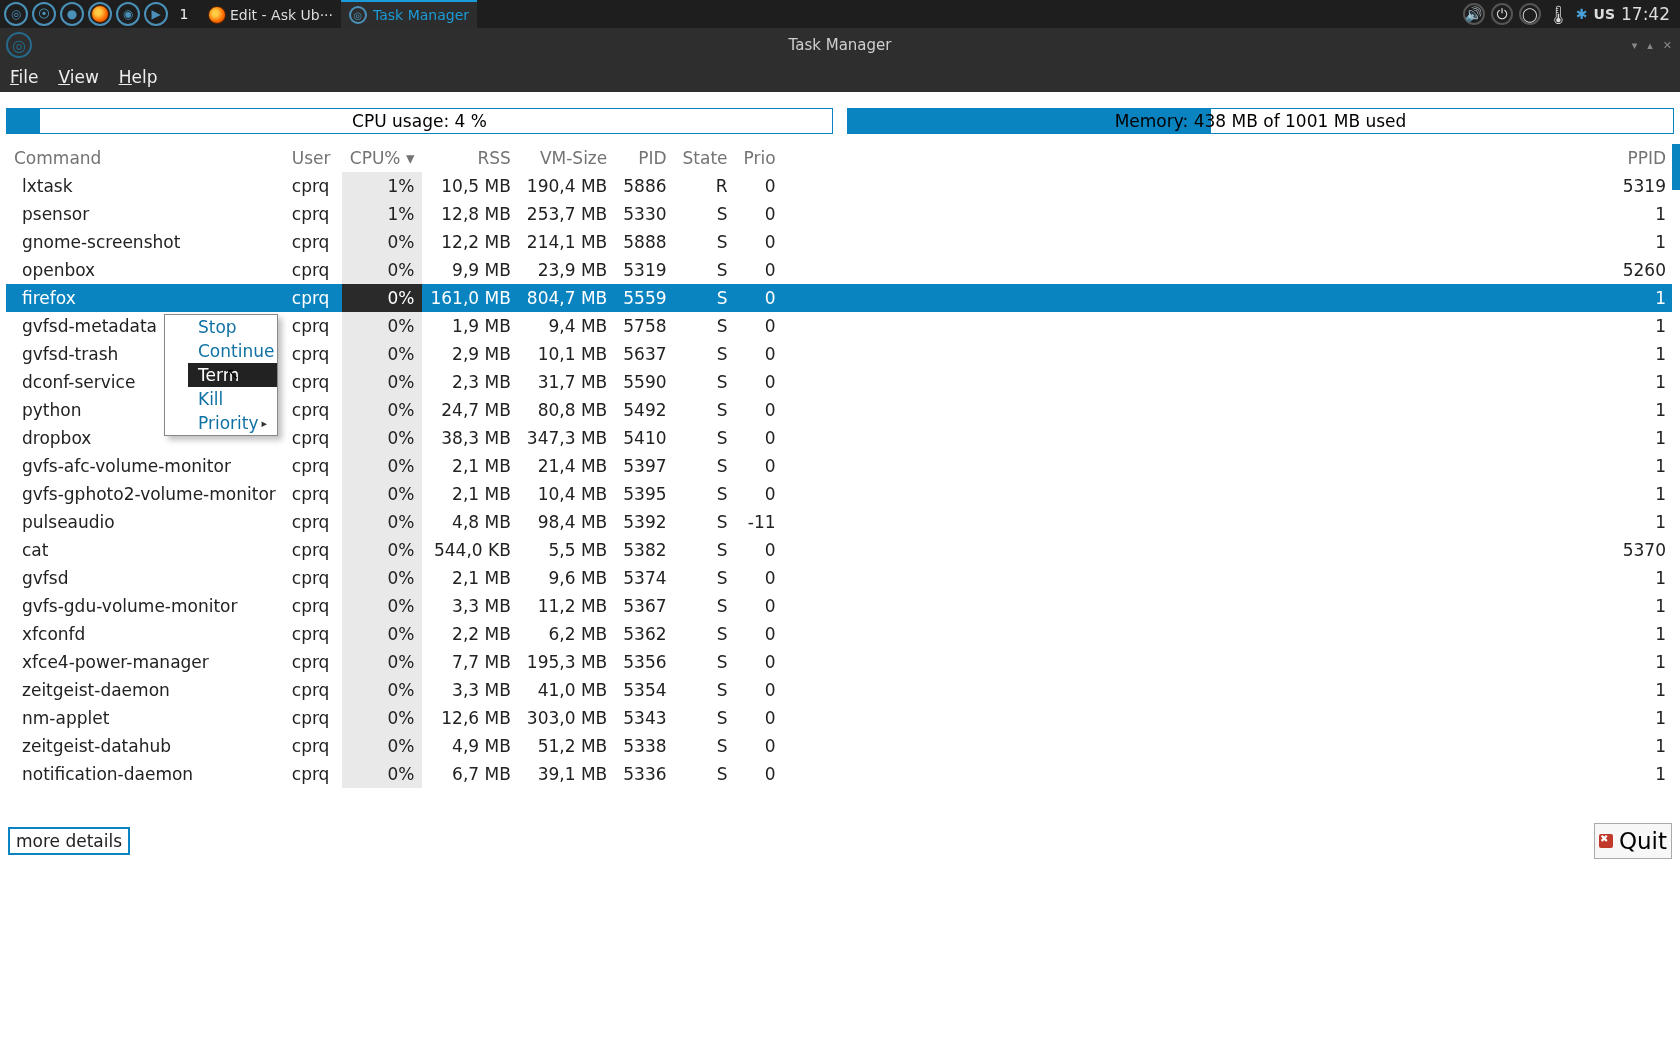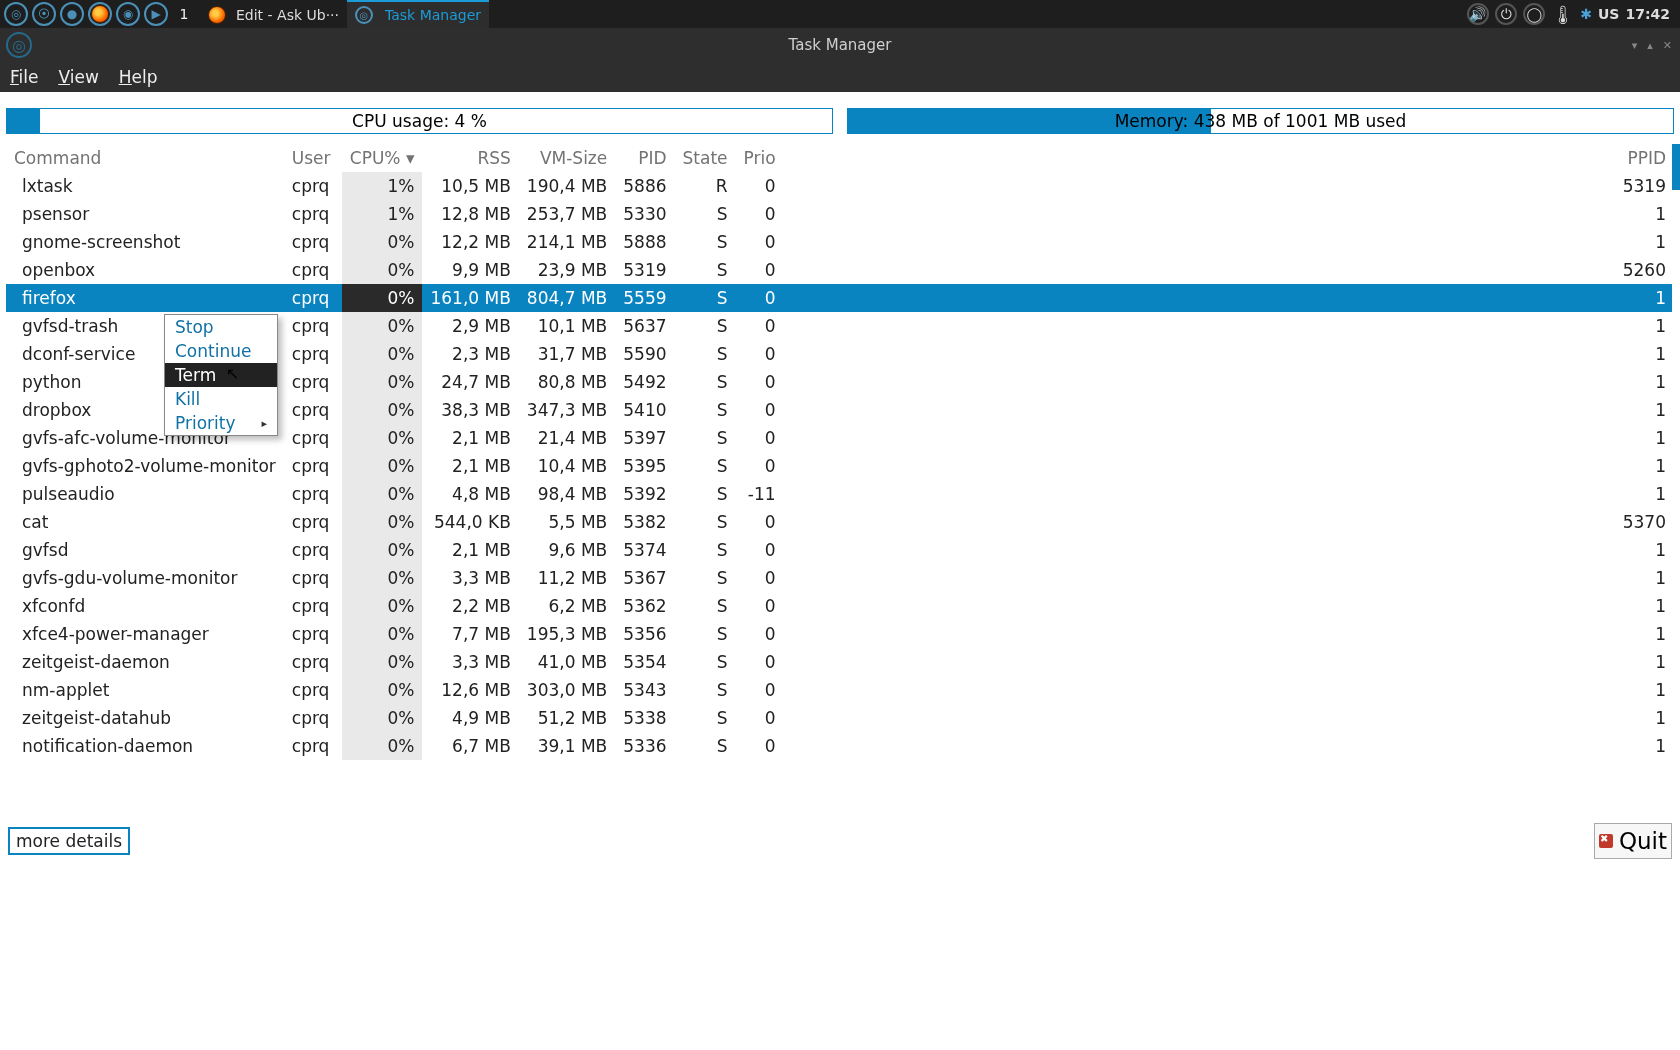--- a/index.html
+++ b/index.html
@@ -7,29 +7,29 @@
   
   .desktop-panel {
     height: 28px; background: #1e1e1e; color: #ddd; display: flex; align-items: center; padding: 0 4px;
   }
   .panel-left { display:flex; align-items:center; gap:2px;}
   .panel-icon {
     width: 24px; height:24px; border: 2px solid #4a90b8; border-radius: 50%; display:flex; align-items:center; justify-content:center;
     font-size:12px; color:#4a90b8; margin-right:2px;
   }
   .taskbar-button {
-    height:28px; padding:0 8px; display:flex; align-items:center; gap:10px; color:#ddd; font-size:14px;
+    height:28px; padding:0 8px; display:flex; align-items:center; gap:4px; color:#ddd; font-size:14px;
     border-top:2px solid transparent;
   }
   .taskbar-button.active { border-top-color:#1b9bd7; background:#2d2d2d; color:#1b9bd7;}
   .ff-icon { width:18px; height:18px; background:radial-gradient(circle at 40% 40%, #ffcc44 20%, #ff6a00 60%, #b03d00 100%); border-radius:50%; border:1px solid #552200;}
   .panel-right { margin-left:auto; display:flex; align-items:center; gap:6px; font-size:14px;}
   .tray-icon { width:22px; height:22px; border:2px solid #555; border-radius:50%; display:flex; align-items:center; justify-content:center;}
   .us-label { font-weight:bold; }
-  .clock { margin-right:6px; font-weight:bold; font-size:14px;}
+  .clock { margin-right:6px; font-weight:normal; font-size:17px;}
   .temp-icon { font-size:18px;}
   
   .window {
     position:absolute; left:0; top:28px; width:1680px; height:1050px; background:#fff;
   }
   .titlebar {
     height: 34px; background:#2e2e2e; color:#cfcfcf; display:flex; align-items:center; position:relative;
   }
   .titlebar .left-circle { width:26px; height:26px; border:2px solid #256a8b; border-radius:50%; margin:0 6px; display:flex; align-items:center; justify-content:center; color:#256a8b;}
   .titlebar .title { position:absolute; left:50%; transform:translateX(-50%); font-size:15px; }
@@ -75,21 +75,21 @@
   .col-prio { width:48px;}
   .col-ppid { }
   
   .vscroll { position:absolute; right:-6px; top:0; width:8px; height:100%; background:#fff;}
   .vscroll .thumb{ position:absolute; left:0; top:0; width:8px; height:46px; background:#0a84c1;}
   
   .context-menu {
     position:absolute; left:158px; top:170px; width:114px; background:#fff; border:1px solid #888;
     box-shadow: 4px 4px 6px rgba(0,0,0,.25); z-index:50; font-size:17px; color:#1072a4;
   }
-  .context-menu .menu-item { padding:2px 10px; display:flex; align-items:center; justify-content:space-between;}
+  .context-menu .menu-item { padding:2px 10px; display:flex; align-items:center; justify-content:space-between;margin-left:23px;}
   .context-menu .menu-item:hover, .context-menu .menu-item.hover {
     background:#222; color:#fff;
   }
   .context-menu .menu-item .sub-arrow { font-size:11px; color:#333;}
   .cursor {
     position:absolute; left:220px; top:220px; z-index:60; font-size:16px; color:#000;
   }
   
   .footer-row {
     position:absolute; left:8px; right:8px; top:798px; height:30px; display:flex; align-items:center; justify-content:space-between;
@@ -246,20 +246,31 @@
             <td class="">cprq</td>
             <td class="num cpu-col">0%</td>
             <td class="num">161,0 MB</td>
             <td class="num">804,7 MB</td>
             <td class="num">5559</td>
             <td class="num">S</td>
             <td class="num">0</td>
             <td class="num">1</td>
           </tr>
           <tr>
+            <td class="cmd">gvfsd-metadata</td>
+            <td class="">cprq</td>
+            <td class="num cpu-col">0%</td>
+            <td class="num">1,9 MB</td>
+            <td class="num">9,4 MB</td>
+            <td class="num">5758</td>
+            <td class="num">S</td>
+            <td class="num">0</td>
+            <td class="num">1</td>
+          </tr>
+          <tr>
             <td class="cmd">gvfsd-trash</td>
             <td class="">cprq</td>
             <td class="num cpu-col">0%</td>
             <td class="num">2,9 MB</td>
             <td class="num">10,1 MB</td>
             <td class="num">5637</td>
             <td class="num">S</td>
             <td class="num">0</td>
             <td class="num">1</td>
           </tr>

